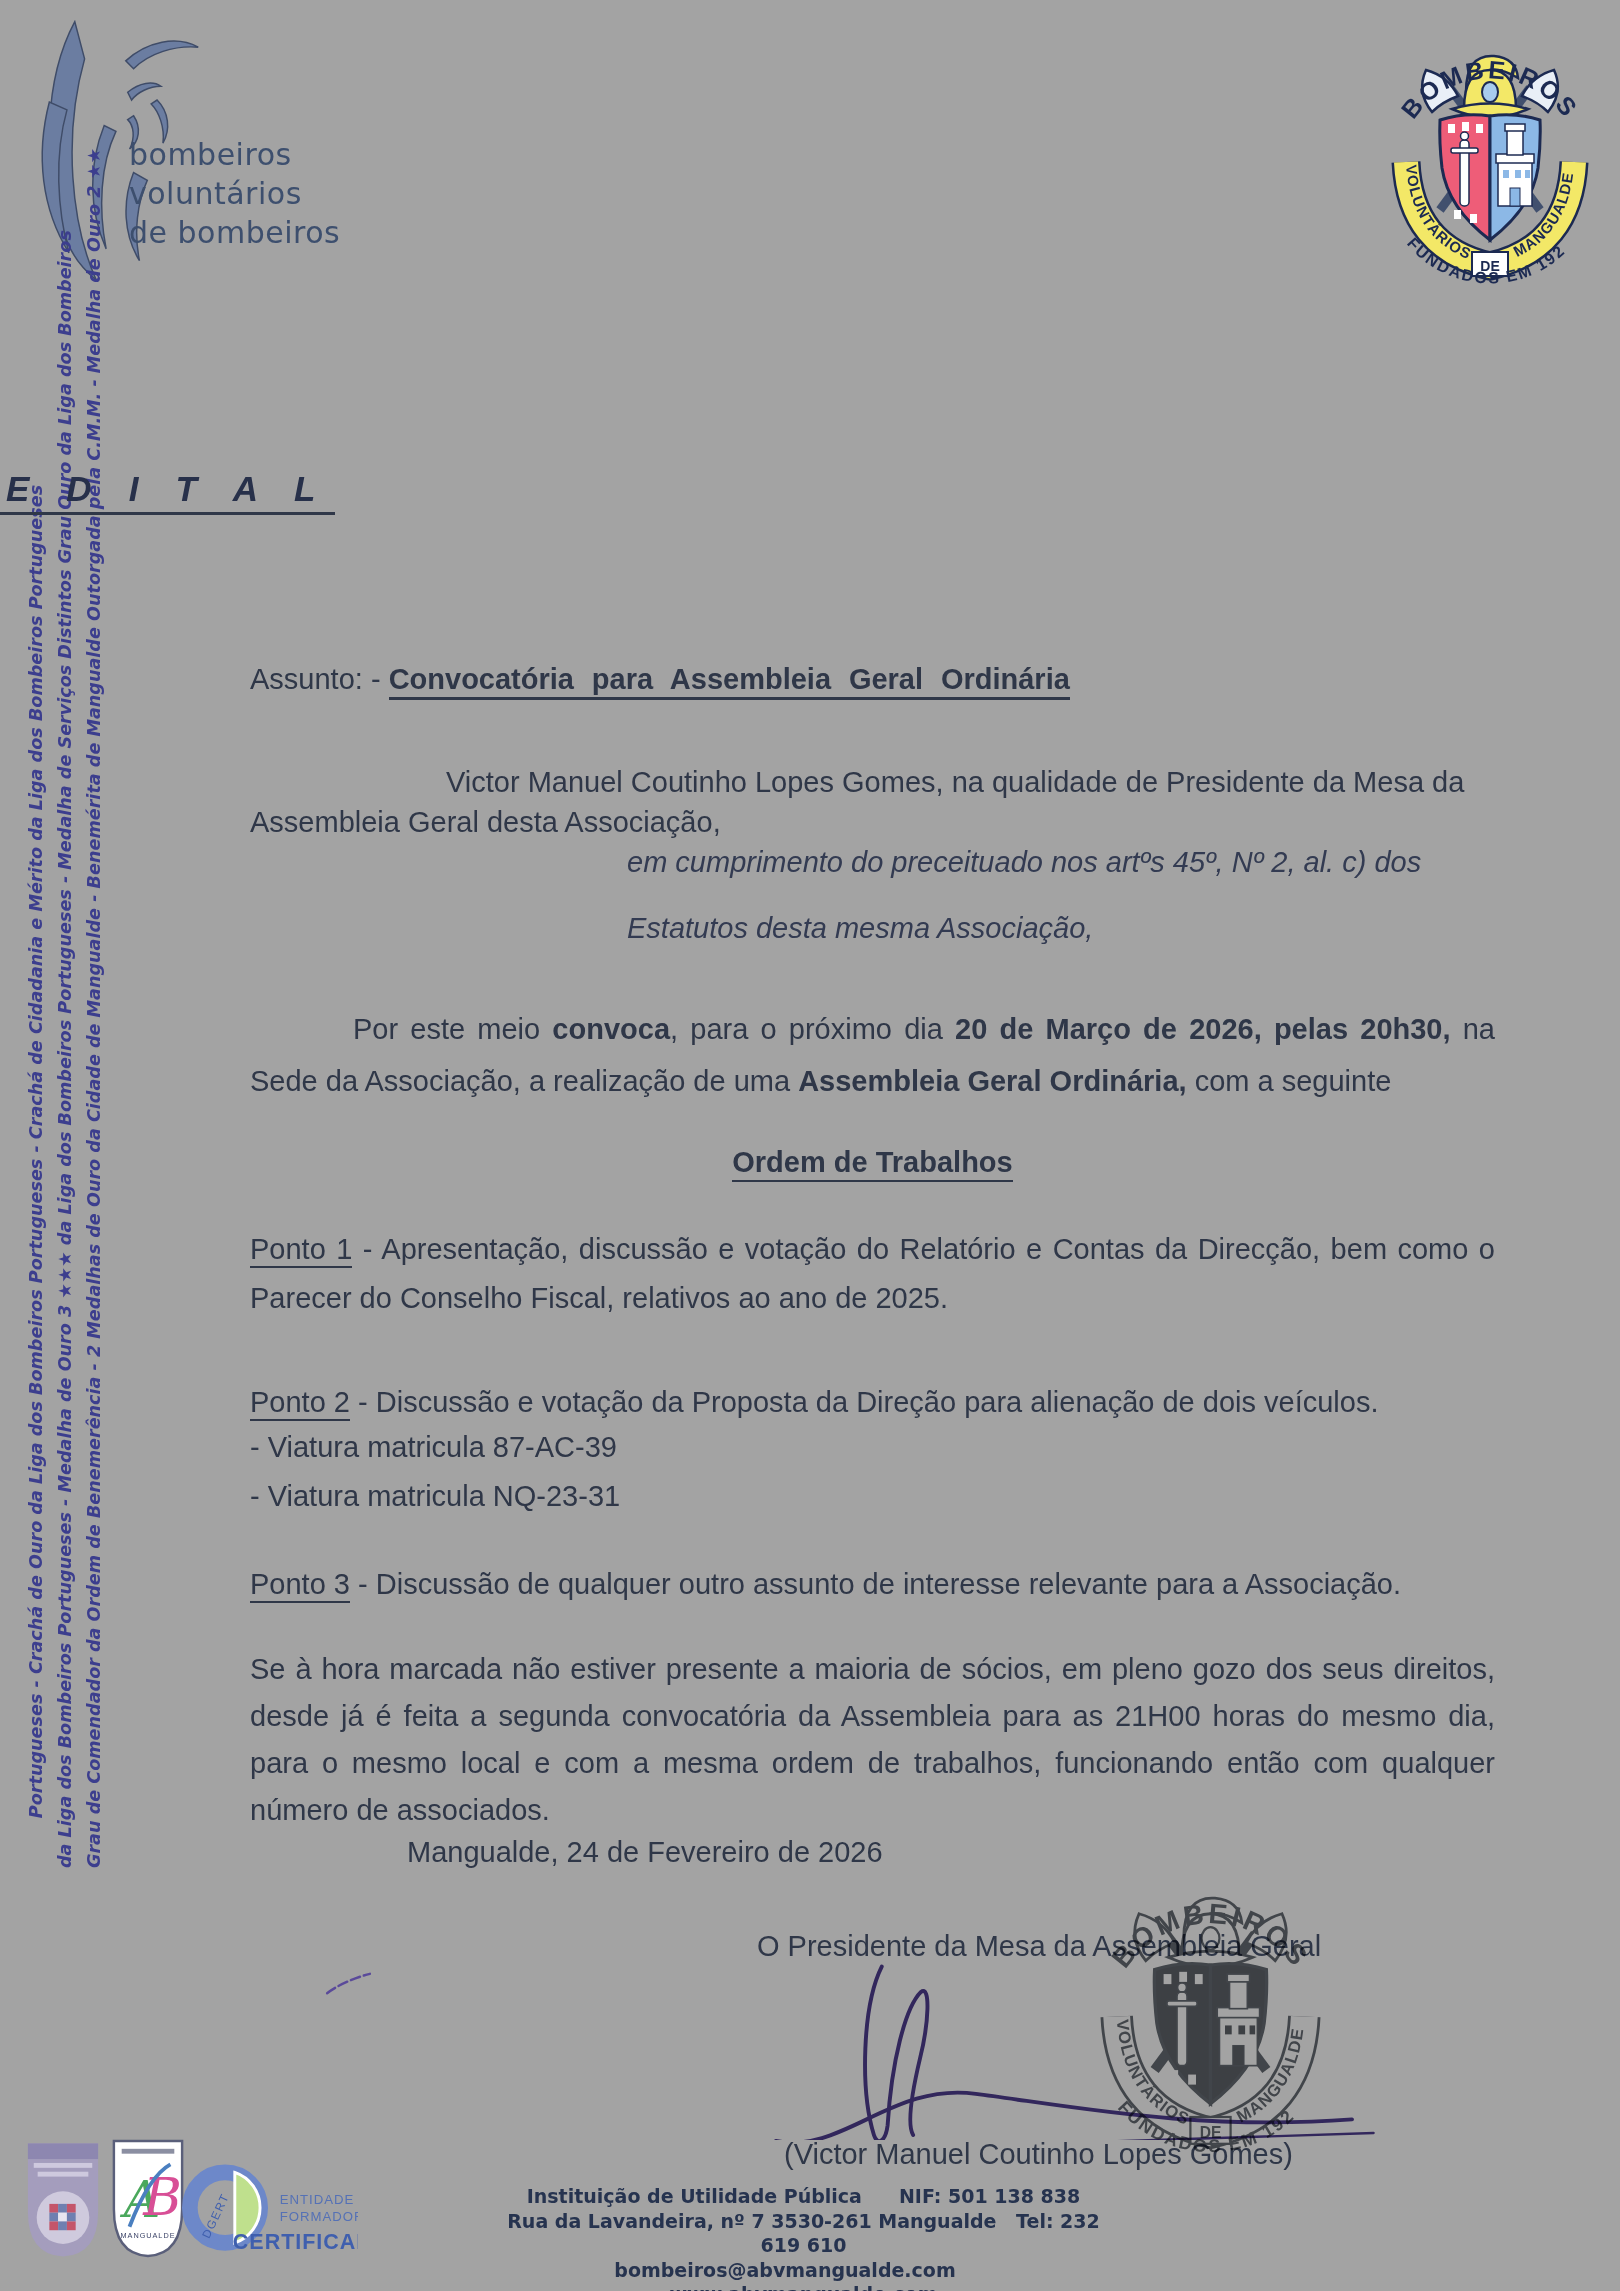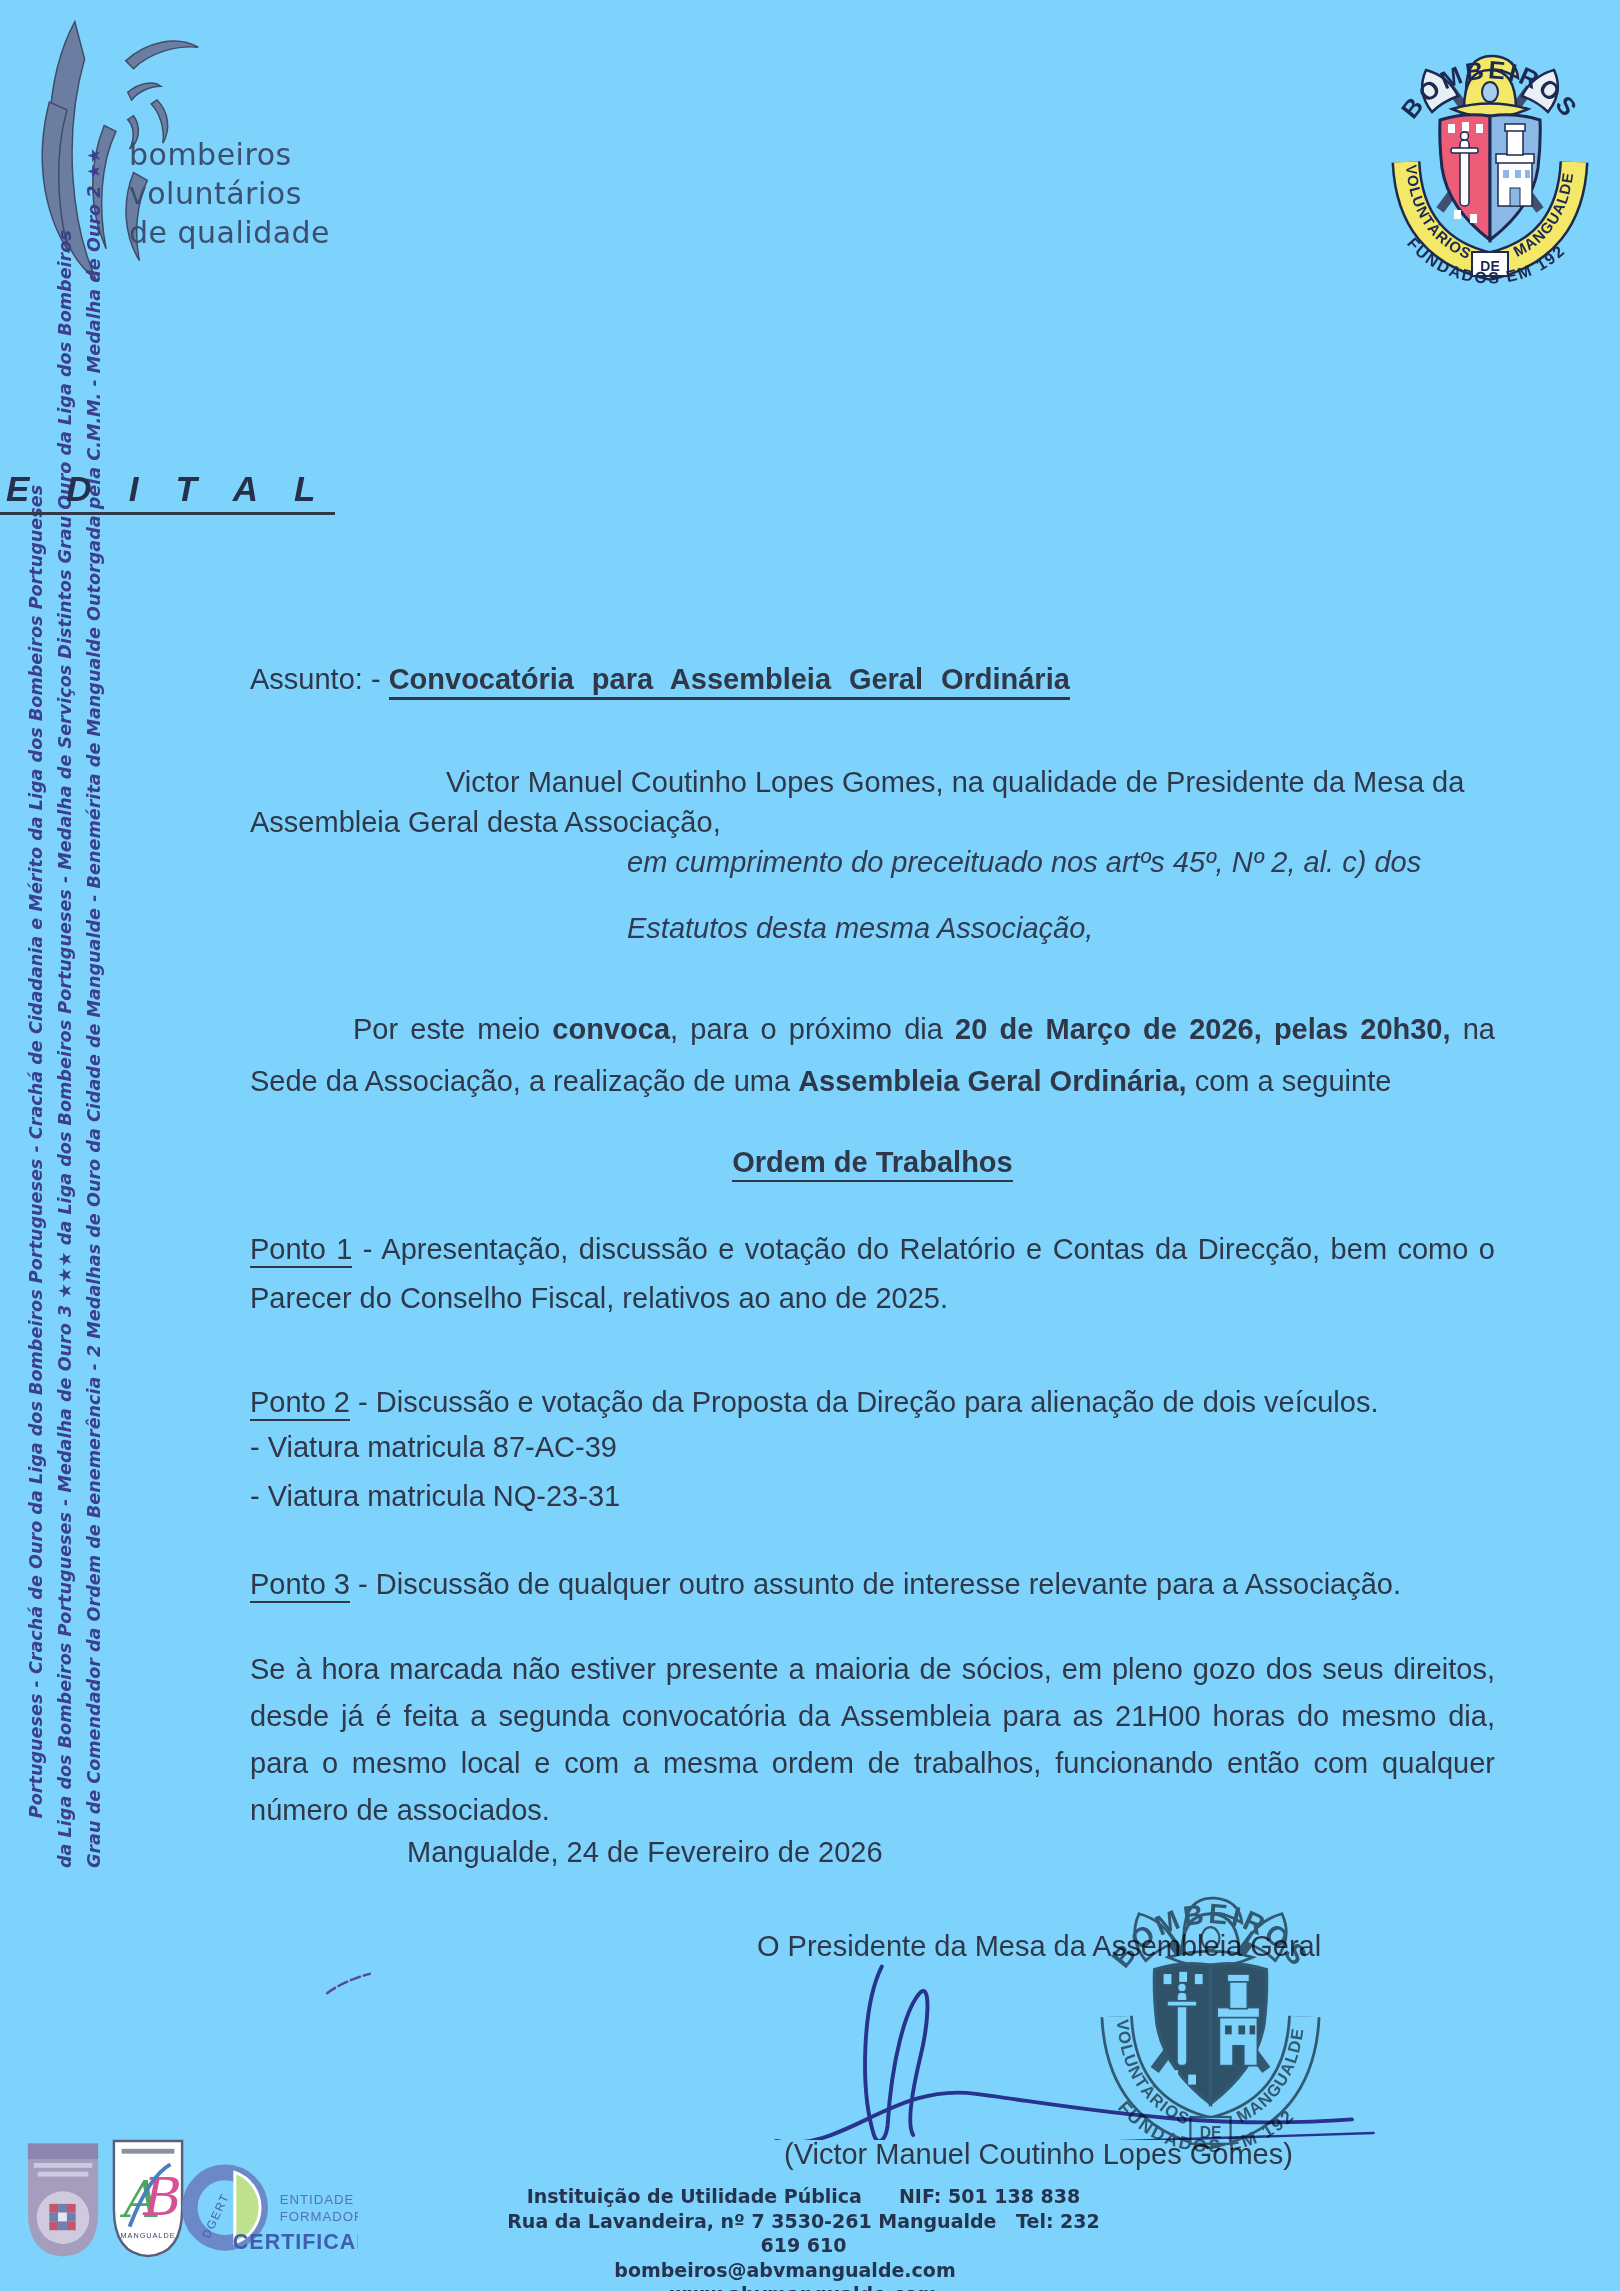--- a/index.html
+++ b/index.html
@@ -1,17 +1,17 @@
 <!DOCTYPE html>
 <html><head>
 <meta charset="utf-8">
 <style>
   html,body{margin:0;padding:0;background:#777;}
   .page{
-    position:relative;width:1620px;height:2292px;background:#7dd3fc;
+    position:relative;width:1620px;height:2292px;background:#a3a3a3;
     margin:0 auto;overflow:hidden;
     font-family:"Liberation Sans",sans-serif;color:#2f3748;
   }
   
   .flame-logo{position:absolute;left:9.8px;top:7.8px;width:206px;height:284px;}
   .brand-text{position:absolute;left:129px;top:135px;font-size:30px;line-height:39px;
     color:#3d4f6e;font-family:"DejaVu Sans",sans-serif;letter-spacing:0.5px;}
   .emblem{position:absolute;}
   .emblem-color{left:1370px;top:11.8px;width:240px;height:300px;
     --ink:#1c2a52;--yellow:#f3e867;--red:#ee5d78;--blue:#8cb8e6;--lblue:#a8ccee;
@@ -138,21 +138,21 @@
       <path d="M126,168 C114,198 116,232 132,258 C126,228 130,198 140,176 Z"></path>
       <path d="M118,54 C140,34 170,28 192,40 C168,38 142,46 126,62 Z"></path>
       <path d="M120,86 C132,76 146,74 154,80 C142,80 130,86 124,94 Z"></path>
       <path d="M150,94 C162,106 164,124 156,138 C158,122 152,106 144,98 Z"></path>
       <path d="M126,110 C134,122 132,136 122,144 C128,132 126,120 120,114 Z"></path>
     </g>
   </svg>
   <div class="brand-text">
     <div>bombeiros</div>
     <div>voluntários</div>
-    <div>de qualidade</div>
+    <div>de bombeiros</div>
   </div>
 
   <svg class="emblem emblem-color" viewBox="0 0 240 300">
     <use href="#emblemG"></use>
   </svg>
 
   <div class="sidebar-strip">
     <div>Portugueses - Crachá de Ouro da Liga dos Bombeiros Portugueses - Crachá de Cidadania e Mérito da Liga dos Bombeiros Portugueses</div>
     <div>da Liga dos Bombeiros Portugueses - Medalha de Ouro 3 ★★★  da Liga dos Bombeiros Portugueses - Medalha de Serviços Distintos Grau Ouro da Liga dos Bombeiros</div>
     <div>Grau de Comendador da Ordem de Benemerência - 2 Medalhas de Ouro da Cidade de Mangualde - Benemérita de Mangualde Outorgada pela C.M.M. - Medalha de Ouro 2 ★★</div>

